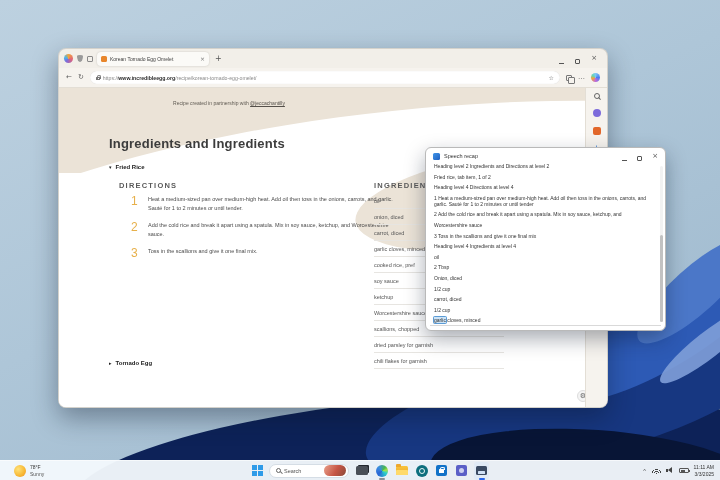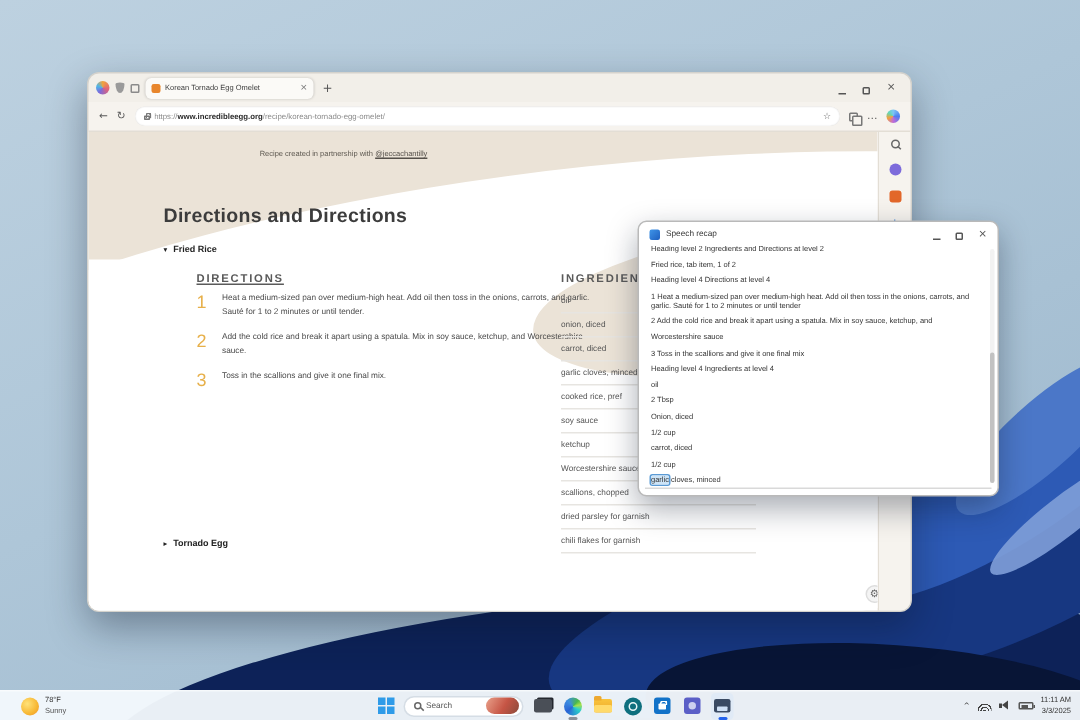--- a/index.html
+++ b/index.html
@@ -77,21 +77,21 @@
     font-size:5px; color:#5f5a52; }
   .partner a { color:#55504a; text-decoration:underline; }
   .page-h1 { position:absolute; left:50px; top:48px; font-size:13px; font-weight:600;
     color:#3c3c3c; letter-spacing:.2px; }
   .sec-toggle { position:absolute; display:flex; align-items:center; gap:4px; }
   .sec-fried { left:50px; top:76px; }
   .sec-tornado { left:50px; top:272px; }
   .sec-caret { font-size:5px; color:#222; line-height:1; }
   .sec-label { font-size:6px; font-weight:700; color:#222; }
   .col-h { position:absolute; top:93px; font-size:7.5px; font-weight:600; color:#5a5a5a; letter-spacing:1.2px; }
-  .dir-h { left:72px;text-decoration:underline; }
+  .dir-h { left:60px; }
   .ing-h { left:315px; }
   .steps { position:absolute; left:72px; top:107px; width:262px; }
   .step { display:flex; gap:9px; margin-bottom:9px; }
   .step-num { font-size:12px; color:#e7b04a; font-weight:400; line-height:1; width:8px; flex:none; }
   .step-text { font-size:5.5px; color:#4a4a4a; line-height:1.55; }
   .ing-col { position:absolute; left:315px; top:105px; width:130px; }
   .ing-row { font-size:5.5px; color:#555; padding:4.5px 0 4.5px; border-bottom:.5px solid #e7e5e1;
     white-space:nowrap; overflow:hidden; }
   .gear-btn { position:absolute; left:518px; top:302px; width:12px; height:12px; border-radius:50%;
     background:#f4f4f4; border:.5px solid #ddd; display:flex; align-items:center; justify-content:center; }
@@ -218,21 +218,21 @@
     </div>
 
     <div class="content-row">
       <div class="viewport">
         <div class="cream-band"></div>
         <div class="white-wave"></div>
         <div class="cream-blob"></div>
 
         <div class="partner"><span>Recipe created in partnership with </span><a>@jeccachantilly</a></div>
 
-        <div class="page-h1">Directions and Directions</div>
+        <div class="page-h1">Ingredients and Ingredients</div>
 
         <div class="sec-toggle sec-fried">
           <span class="sec-caret gi">▾</span>
           <span class="sec-label">Fried Rice</span>
         </div>
 
         <div class="col-h dir-h">DIRECTIONS</div>
         <div class="col-h ing-h">INGREDIENTS</div>
 
         <div class="steps">

